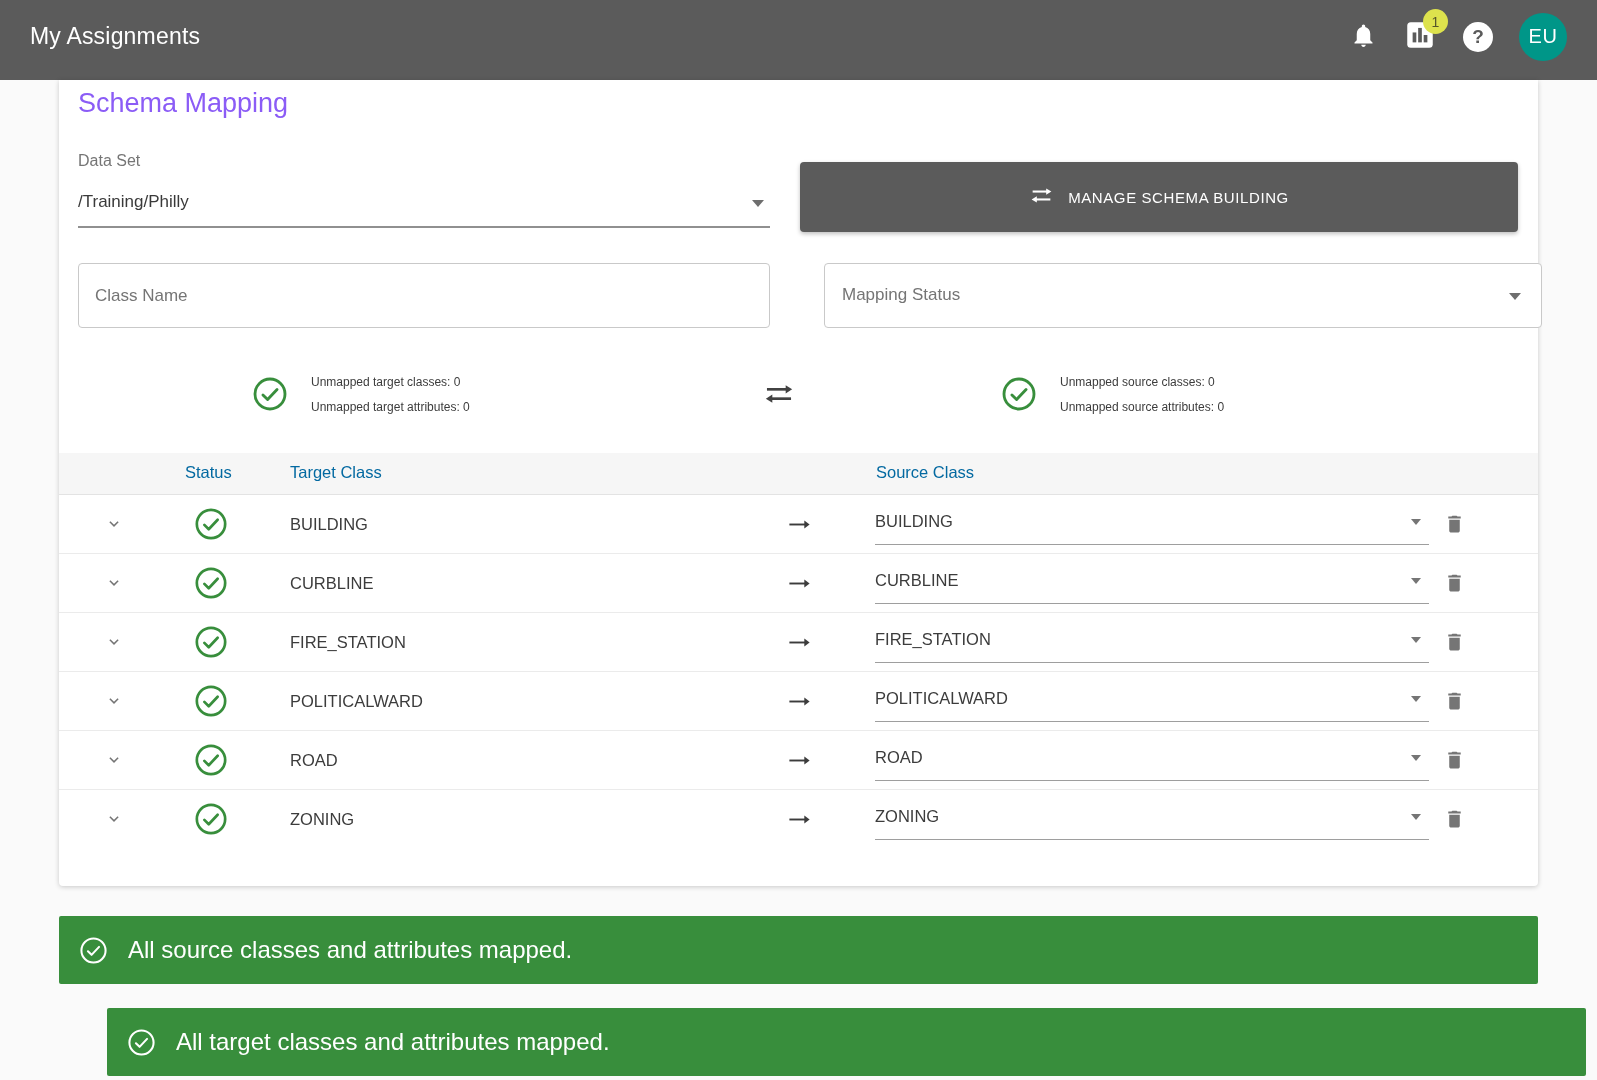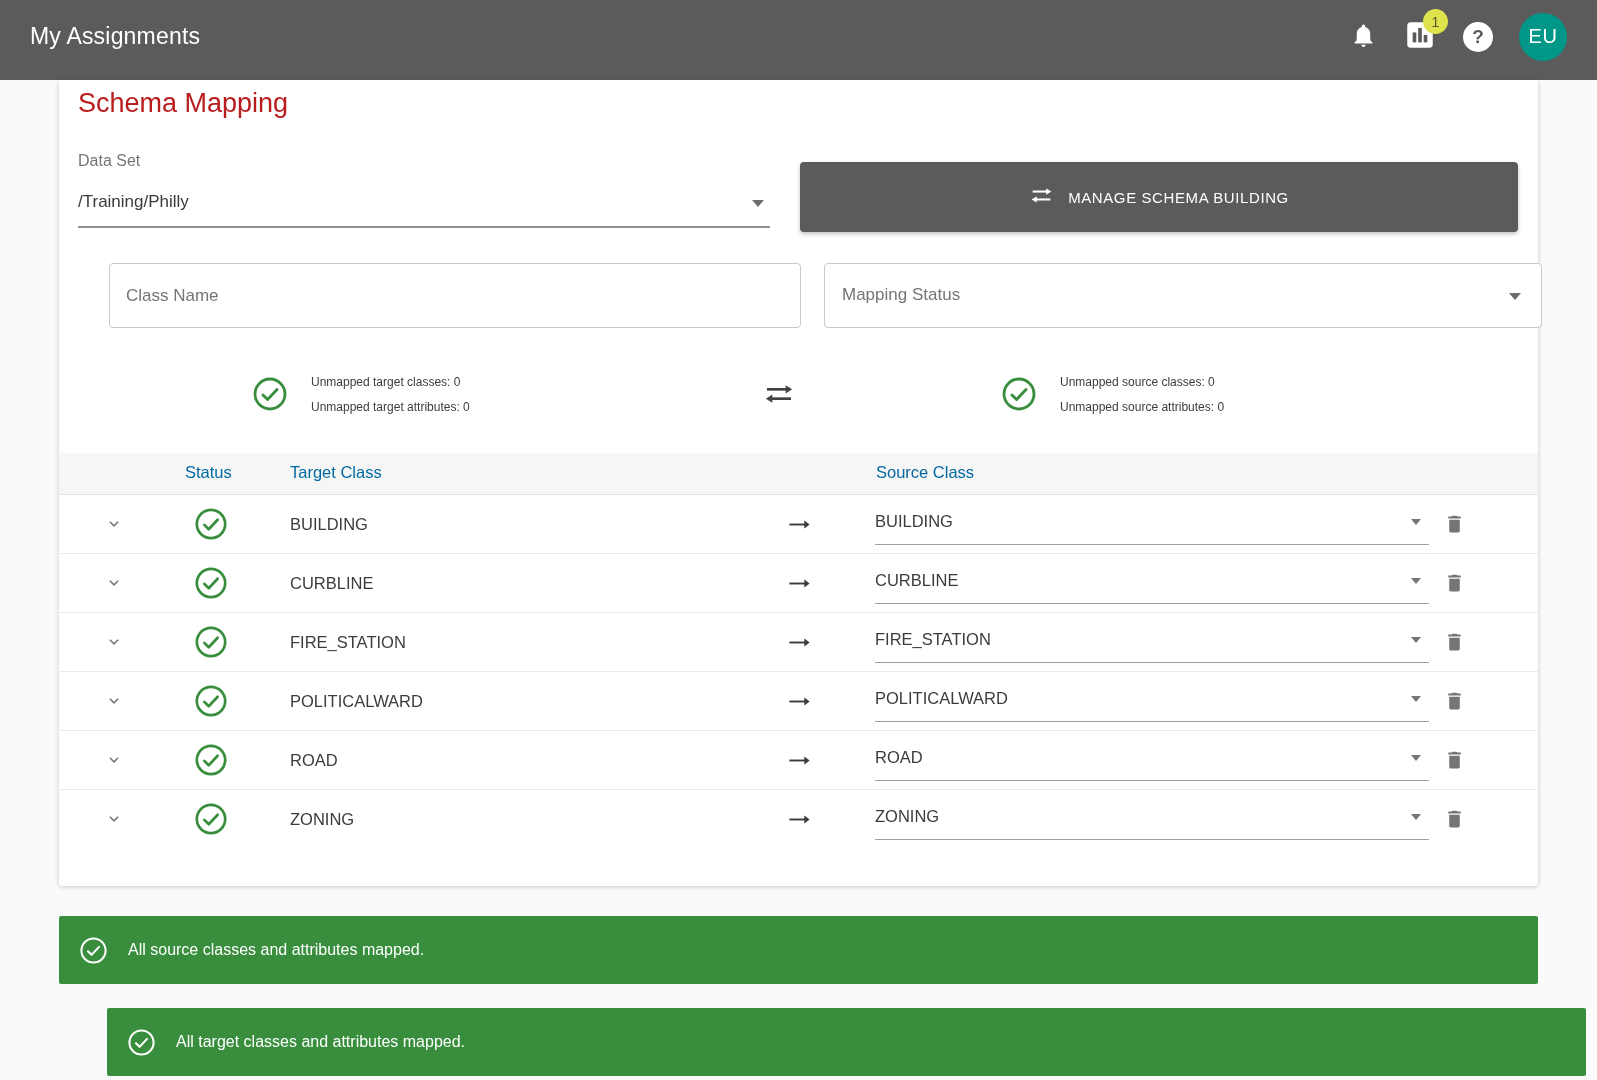--- a/index.html
+++ b/index.html
@@ -33,40 +33,40 @@
     width:48px; height:48px; border-radius:50%; background:#009688; color:#fff;
     font-size:20px; display:flex; align-items:center; justify-content:center; letter-spacing:0.5px;
     border:none; cursor:pointer;
   }
   
   .card {
     position:absolute; left:59px; top:80px; width:1479px; height:806px;
     background:#fff; border-radius:0 0 4px 4px;
     box-shadow:0 1px 5px rgba(0,0,0,0.2);
   }
-  .card-title { position:absolute; left:19px; top:8px; font-size:27px; font-weight:400; color:#b91c1c; }
+  .card-title { position:absolute; left:19px; top:8px; font-size:27px; font-weight:400; color:#8b5cf6; }
   .field-label { position:absolute; left:19px; top:72px; font-size:16px; color:#757575;text-align:right; }
   .dataset-select {
     position:absolute; left:19px; top:100px; width:692px; height:48px;
     border-bottom:2px solid #909090; cursor:pointer;
   }
   .dataset-value { position:absolute; left:0; top:12px; font-size:17px; color:#3a3a3a; }
   .caret { width:0; height:0; border-left:6px solid transparent; border-right:6px solid transparent; border-top:7px solid #6e6e6e; }
   .dataset-select .caret { position:absolute; right:6px; top:20px; }
   .manage-btn {
     position:absolute; left:741px; top:82px; width:718px; height:70px;
     background:#5b5b5b; border:none; border-radius:4px; cursor:pointer;
     color:#fff; font-family:"Liberation Sans",sans-serif; font-size:15px; font-weight:500; letter-spacing:0.6px;
     display:flex; align-items:center; justify-content:center; gap:14px;
     box-shadow:0 2px 4px rgba(0,0,0,0.25);
   }
   .classname-input {
     position:absolute; left:19px; top:183px; width:692px; height:65px;
     border:1px solid #c9c9c9; border-radius:4px; padding:0 16px;
-    font-family:"Liberation Sans",sans-serif; font-size:17px; color:#3a3a3a; background:#fff;margin-left:31px;
+    font-family:"Liberation Sans",sans-serif; font-size:17px; color:#3a3a3a; background:#fff;
   }
   .classname-input::placeholder { color:#757575; opacity:1; }
   .status-select {
     position:absolute; left:741px; top:183px; width:718px; height:65px;
     border:1px solid #c9c9c9; border-radius:4px; cursor:pointer; background:#fff;margin-left:24px;
   }
   .status-select-label { position:absolute; left:17px; top:21px; font-size:17px; color:#757575; }
   .status-select .caret { position:absolute; right:20px; top:29px; }
   
   .summary-check { position:absolute; width:36px; height:36px; }
@@ -97,21 +97,21 @@
   .sselect .caret-sm {
     position:absolute; right:8px; top:18px; width:0; height:0;
     border-left:5px solid transparent; border-right:5px solid transparent; border-top:6px solid #757575;
   }
   .trash { position:absolute; left:1384px; top:17px; background:none; border:none; cursor:pointer; padding:0; line-height:0; }
   
   .alert {
     position:absolute; left:59px; width:1479px; height:68px;
     background:#388e3c; border-radius:2px; color:#fff;
     display:flex; align-items:center; padding-left:20px; gap:20px;
-    font-size:16px;
+    font-size:24px;
   }
   .alert.first { top:916px; }
   .alert.second { top:1008px;margin-left:48px; }
 </style>
 </head>
 <body>
 
 <header class="appbar">
   <span class="appbar-title">My Assignments</span>
   <div class="appbar-right">

